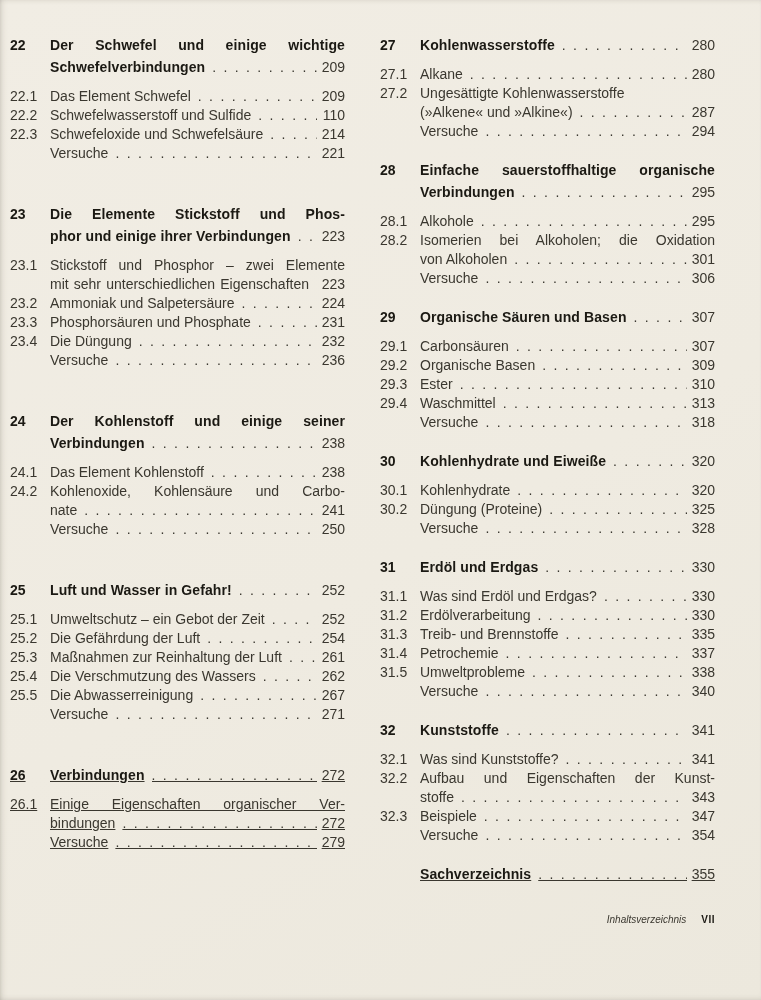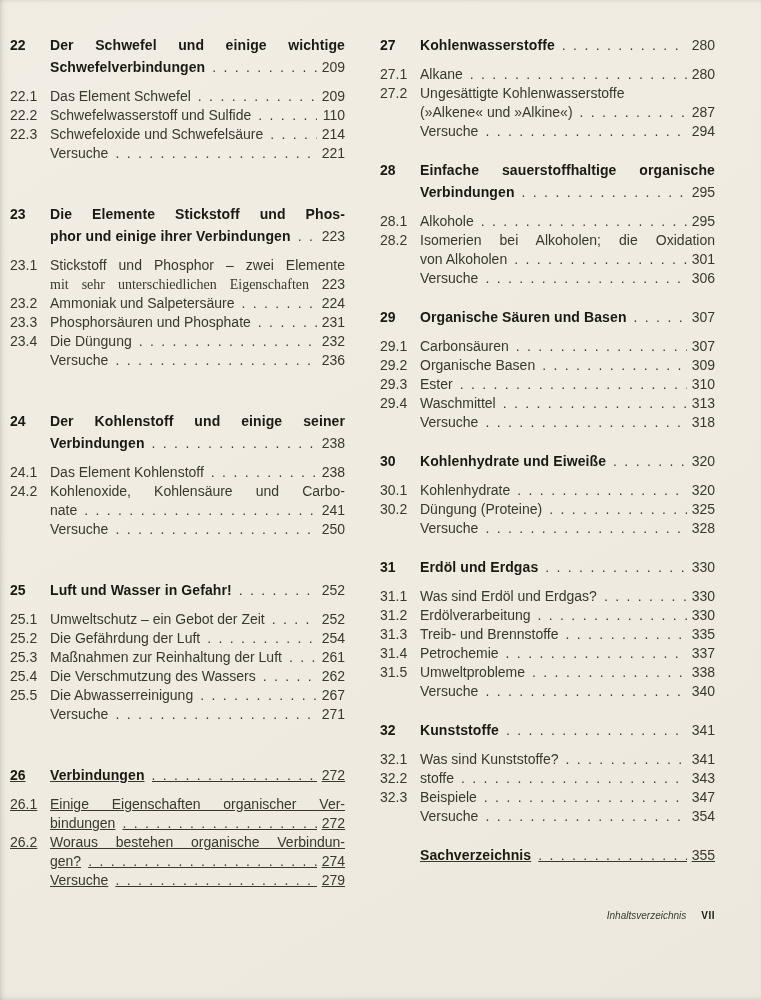--- a/index.html
+++ b/index.html
@@ -44,21 +44,20 @@
   .line { font-size: 14px; line-height: 19px; }
   .heading .line { line-height: 22px; }
   .bold { font-weight: bold; color: var(--heading); letter-spacing: .1px; }
   .just { text-align: justify; text-align-last: justify; }
   .line.haspage { display: flex; align-items: baseline; }
   .txt { white-space: nowrap; }
   .txt.fill {
     flex: 1; white-space: normal;
     text-align: justify; text-align-last: justify;
     margin-right: 12px;
-    font-family: Liberation Serif, serif;
   }
   .leader {
     flex: 1; overflow: hidden; white-space: nowrap;
     margin: 0 4px 0 7px;
     font-weight: normal; color: var(--text);
   }
   .leader::after {
     content: ". . . . . . . . . . . . . . . . . . . . . . . . . . . . . . . . . . . . . . . . . . . . . .";
     word-spacing: 3.5px;
   }
@@ -328,31 +327,20 @@
             <div class="linescell">
               <div class="line just">Einige Eigenschaften organischer Ver-</div>
               <div class="line haspage">
                 <span class="txt">bindungen</span>
                 <span class="leader"></span>
                 <span class="pagenum">272</span>
               </div>
             </div>
           </div>
           <div class="row entry">
-            <div class="numcell">26.2</div>
-            <div class="linescell">
-              <div class="line just">Woraus bestehen organische Verbindun-</div>
-              <div class="line haspage">
-                <span class="txt">gen?</span>
-                <span class="leader"></span>
-                <span class="pagenum">274</span>
-              </div>
-            </div>
-          </div>
-          <div class="row entry">
             <div class="numcell"></div>
             <div class="linescell">
               <div class="line haspage">
                 <span class="txt">Versuche</span>
                 <span class="leader"></span>
                 <span class="pagenum">279</span>
               </div>
             </div>
           </div>
         </section>
@@ -638,20 +626,21 @@
               <div class="line haspage">
                 <span class="txt">Was sind Kunststoffe?</span>
                 <span class="leader"></span>
                 <span class="pagenum">341</span>
               </div>
             </div>
           </div>
           <div class="row entry">
             <div class="numcell">32.2</div>
             <div class="linescell">
+              <div class="line just">Aufbau und Eigenschaften der Kunst-</div>
               <div class="line haspage">
                 <span class="txt">stoffe</span>
                 <span class="leader"></span>
                 <span class="pagenum">343</span>
               </div>
             </div>
           </div>
           <div class="row entry">
             <div class="numcell">32.3</div>
             <div class="linescell">

